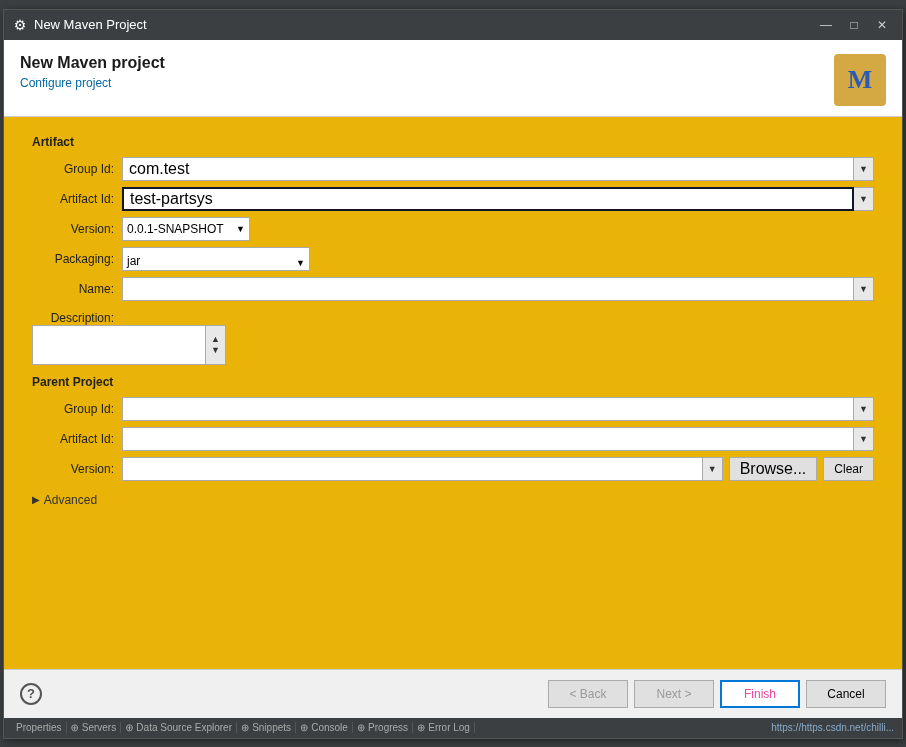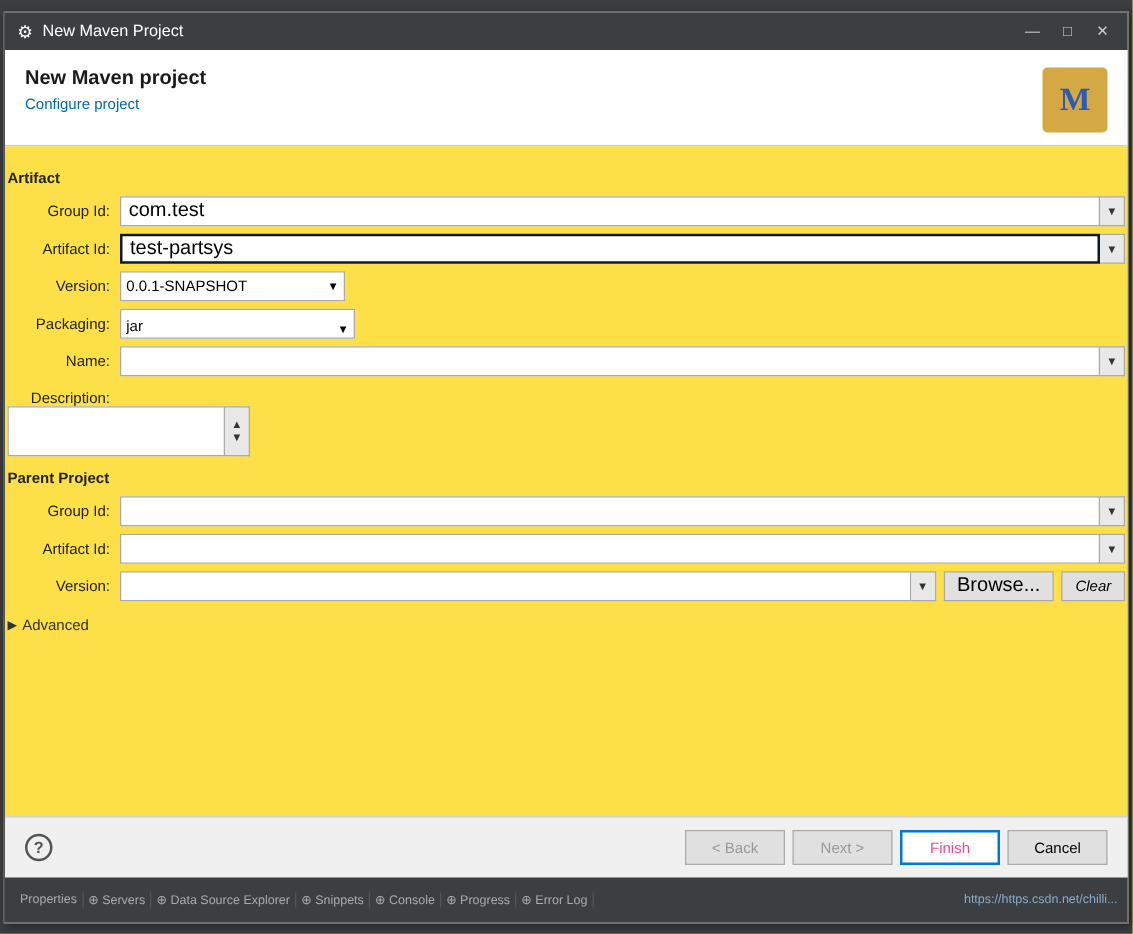--- a/index.html
+++ b/index.html
@@ -88,23 +88,23 @@
       display: flex;
       align-items: center;
       justify-content: center;
       font-size: 26px;
       font-weight: bold;
       color: #2a5cb5;
       font-family: serif;
     }
     .dialog-content {
       flex: 1;
-      padding: 14px 2px;
+      padding: 14px 28px;
       overflow-y: auto;
-      background: #fde047;
+      background: #eab308;
     }
     .section-label {
       font-size: 12px;
       font-weight: 600;
       color: #222;
       margin-bottom: 8px;
       margin-top: 4px;
     }
     .form-row {
       display: flex;
@@ -160,21 +160,21 @@
       justify-content: center;
       font-size: 9px;
       color: #333;
     }
     .version-select {
       height: 24px;
       border: 1px solid #aaa;
       background: #fff;
       padding: 2px 4px;
       font-size: 12px;
-      width: 180px;
+      width: 128px;
       cursor: pointer;
       display: flex;
       align-items: center;
       justify-content: space-between;
     }
     .packaging-select {
       height: 24px;
       border: 1px solid #aaa;
       background: #fff;
       padding: 2px 4px;
@@ -262,21 +262,20 @@
       white-space: nowrap;
     }
     .clear-btn {
       height: 24px;
       padding: 2px 10px;
       background: #e0e0e0;
       border: 1px solid #aaa;
       font-size: 12px;
       cursor: pointer;
       white-space: nowrap;
-      font-style: italic;
     }
     .advanced-section {
       margin-top: 12px;
       display: flex;
       align-items: center;
       gap: 4px;
       cursor: pointer;
     }
     .advanced-arrow {
       font-size: 10px;
@@ -324,21 +323,21 @@
     .footer-btn.disabled {
       color: #999;
       cursor: default;
     }
     .footer-btn.primary {
       background: #fff;
       border: 2px solid #0078d7;
       color: #ec4899;
     }
     .status-bar {
-      height: 36px;
+      height: 20px;
       background: #3c3f41;
       display: flex;
       align-items: center;
       padding: 0 8px;
       flex-shrink: 0;
     }
     .status-items {
       display: flex;
       gap: 0;
       width: 100%;

